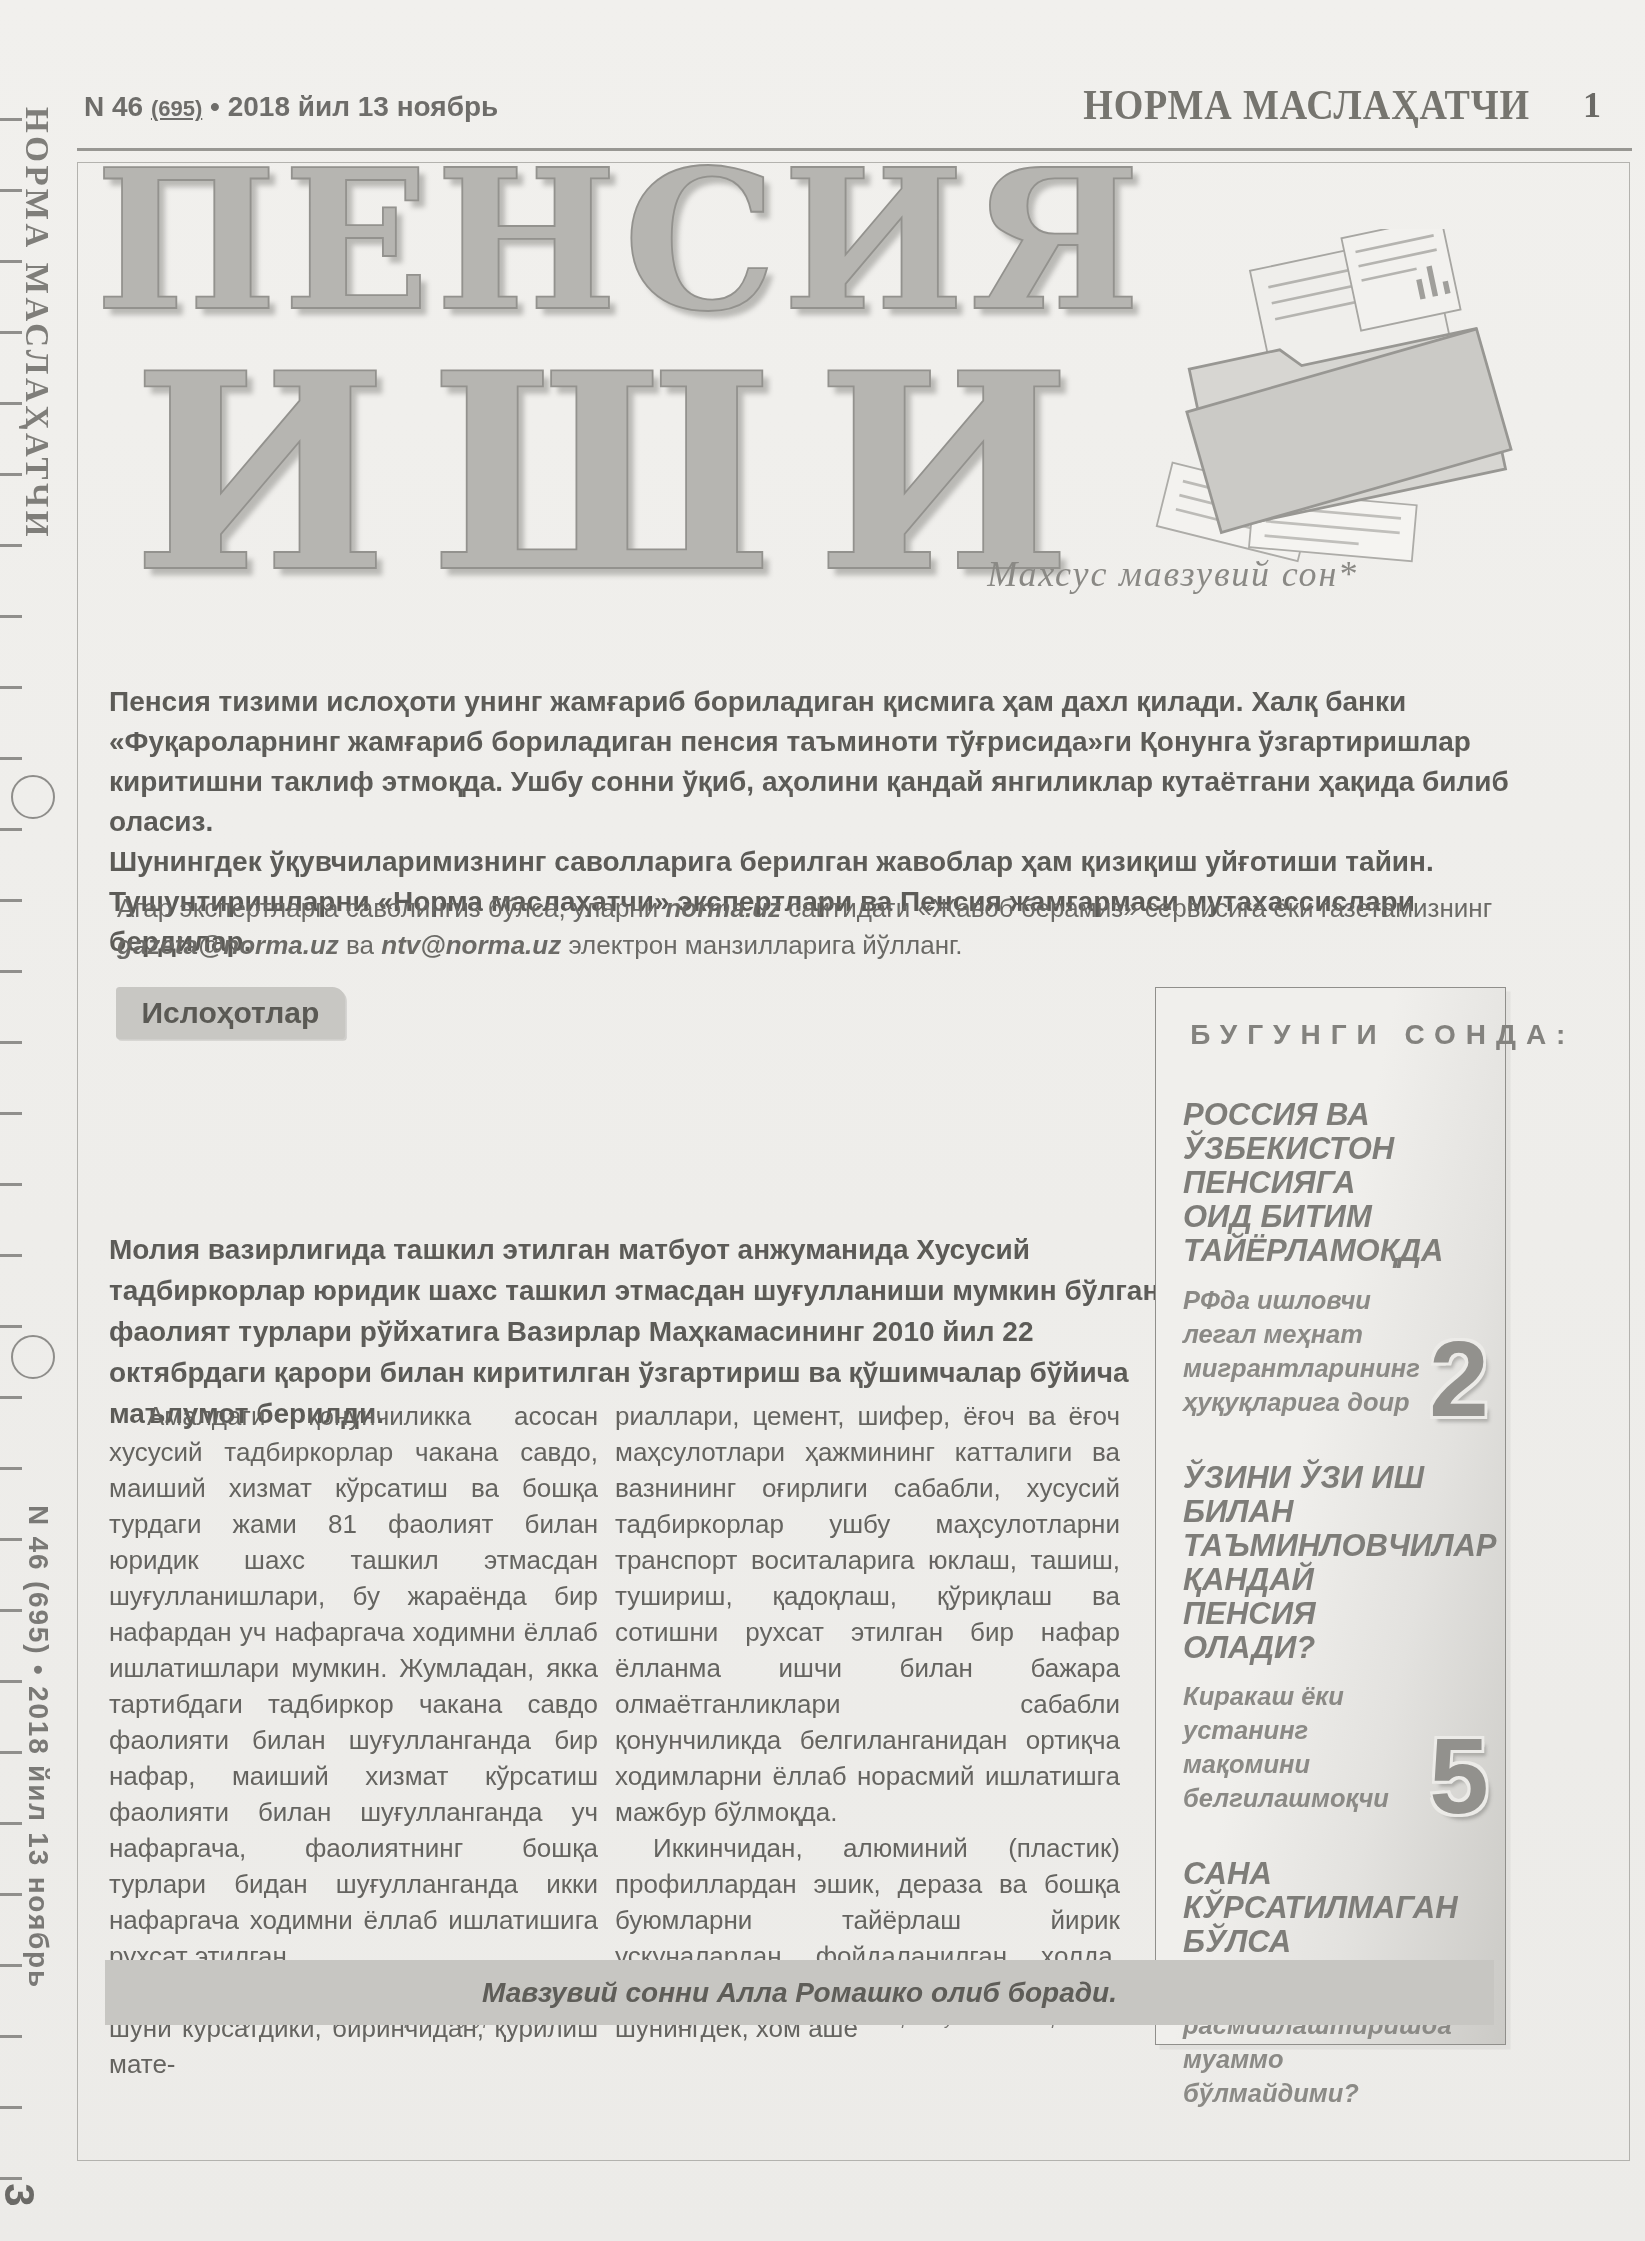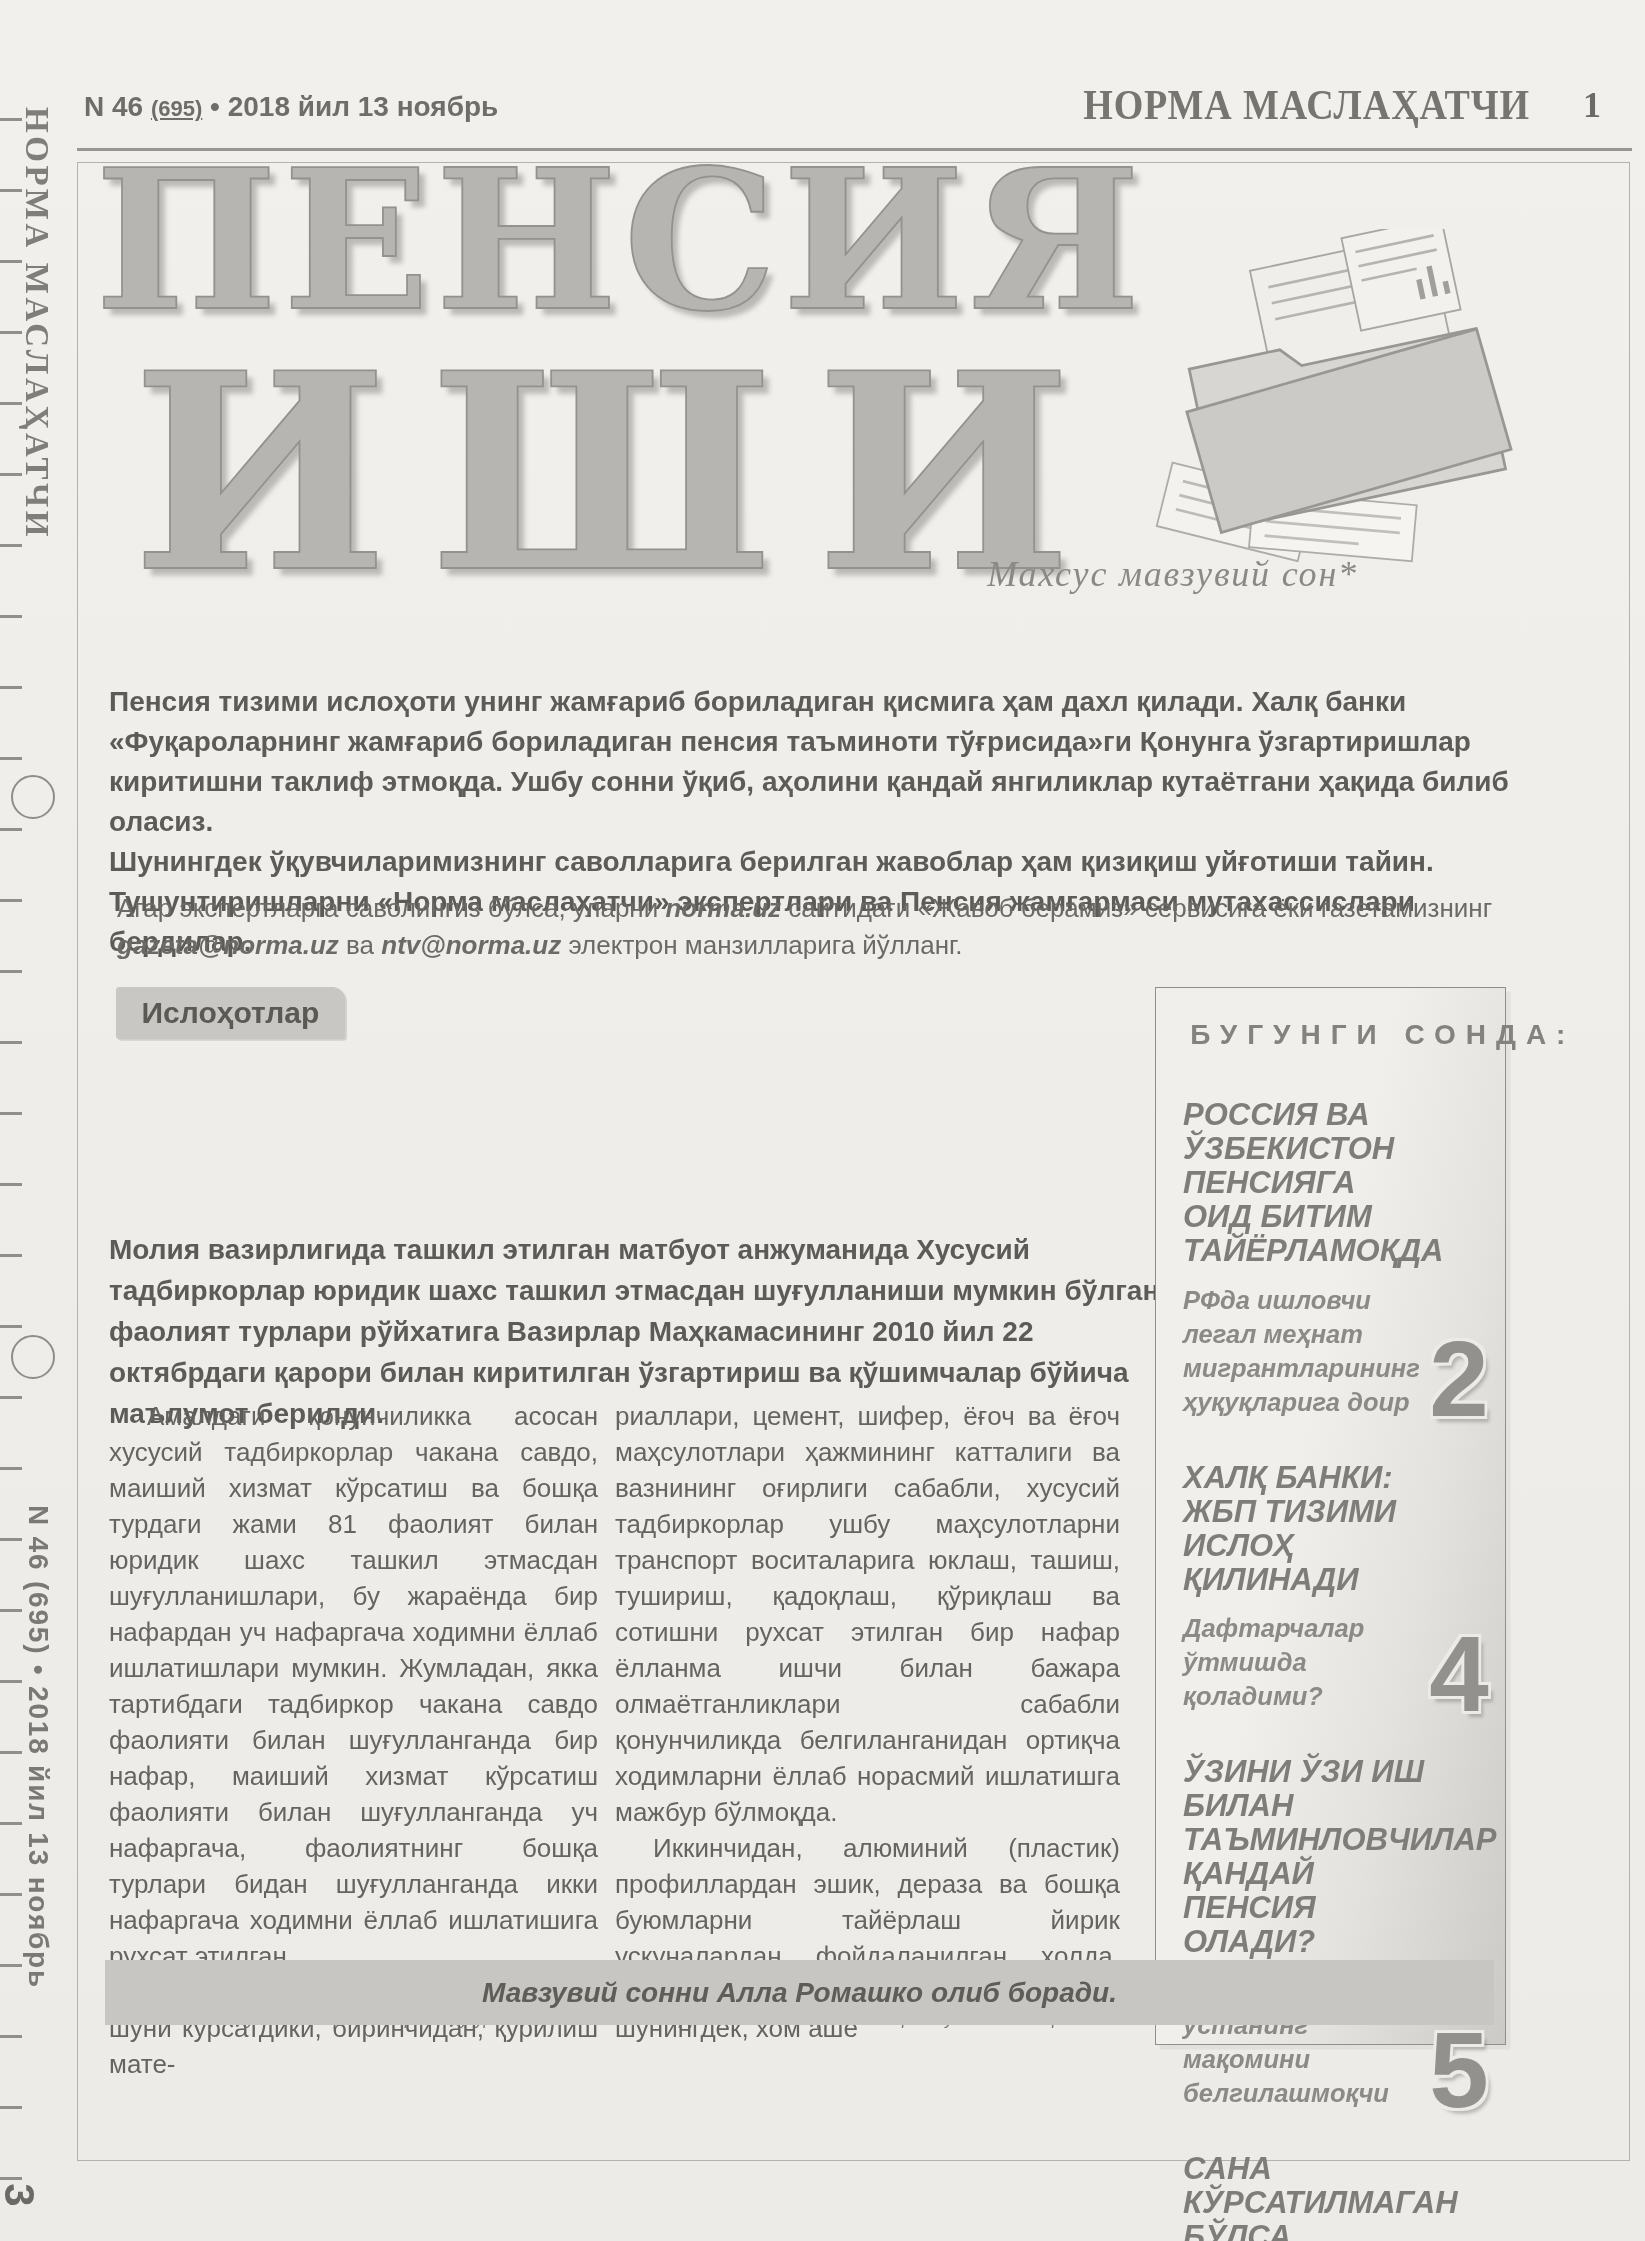--- a/index.html
+++ b/index.html
@@ -140,28 +140,20 @@
 ЎЗБЕКИСТОН
 ПЕНСИЯГА ОИД БИТИМ
 ТАЙЁРЛАМОҚДА</div>
       <div class="sb-sub">РФда ишловчи
 легал меҳнат
 мигрантларининг
 ҳуқуқларига доир</div>
       <div class="sb-num">2</div>
     </div>
 
-    <div class="sb-item">
-      <div class="sb-title">ХАЛҚ БАНКИ:
-ЖБП ТИЗИМИ
-ИСЛОҲ ҚИЛИНАДИ</div>
-      <div class="sb-sub">Дафтарчалар ўтмишда
-қоладими?</div>
-      <div class="sb-num">4</div>
-    </div>
 
     <div class="sb-item">
       <div class="sb-title">ЎЗИНИ ЎЗИ ИШ БИЛАН
 ТАЪМИНЛОВЧИЛАР
 ҚАНДАЙ ПЕНСИЯ
 ОЛАДИ?</div>
       <div class="sb-sub">Киракаш ёки
 устанинг мақомини
 белгилашмоқчи</div>
       <div class="sb-num">5</div>

